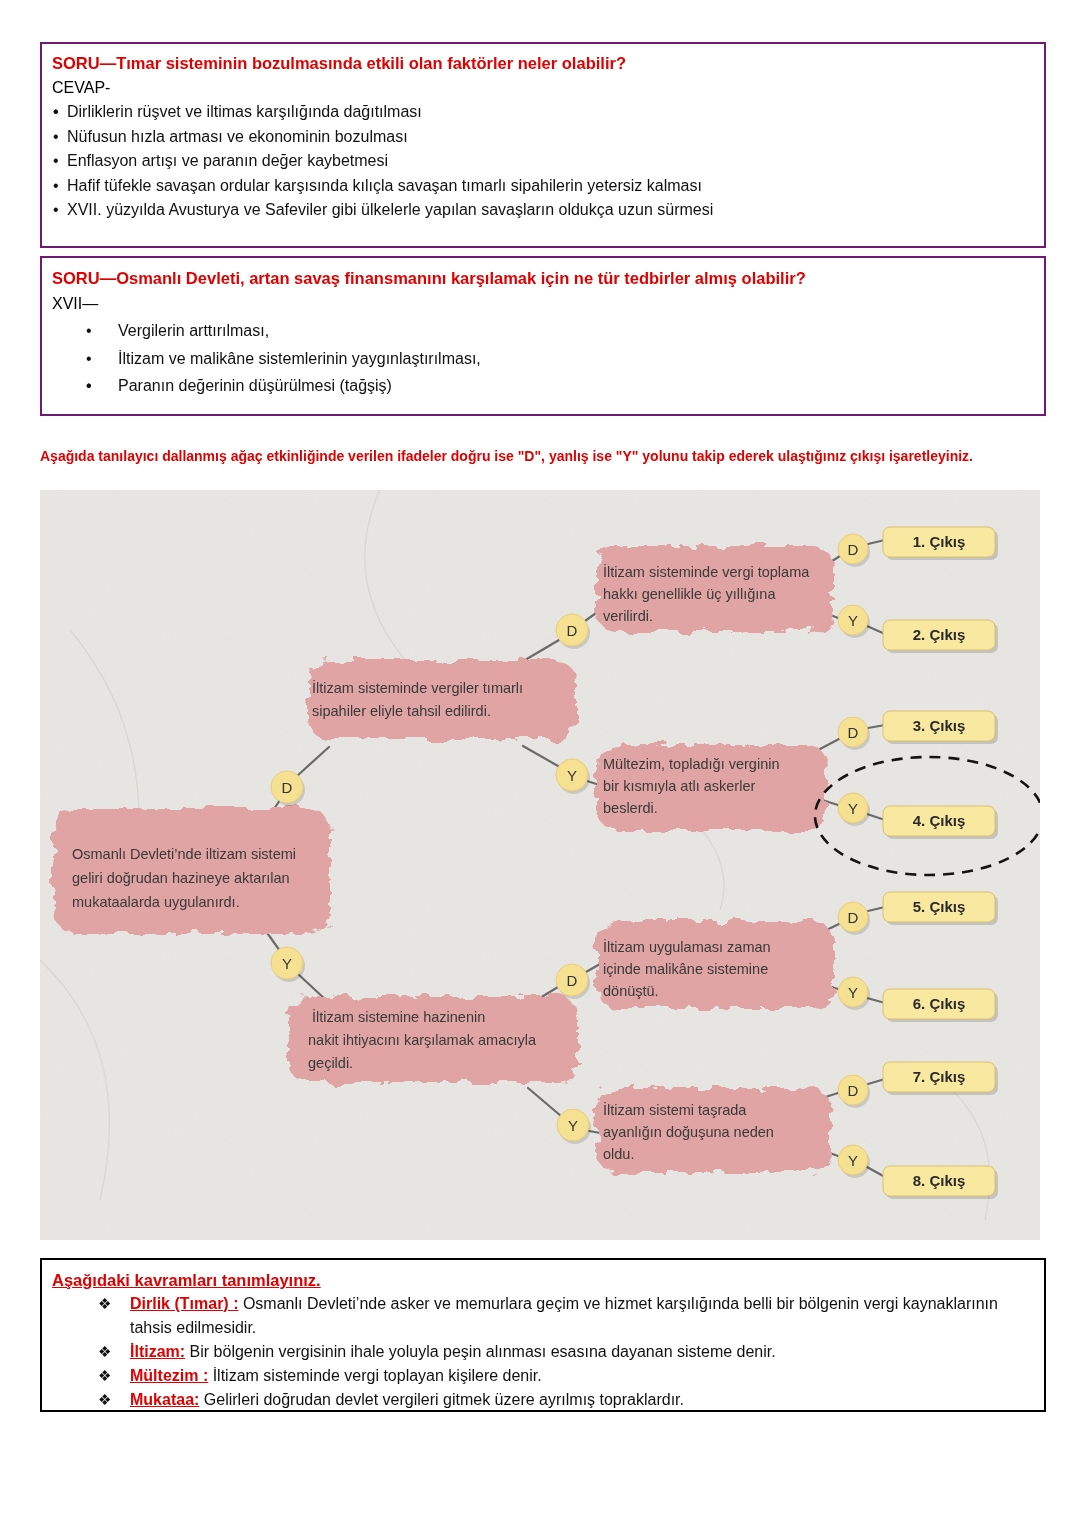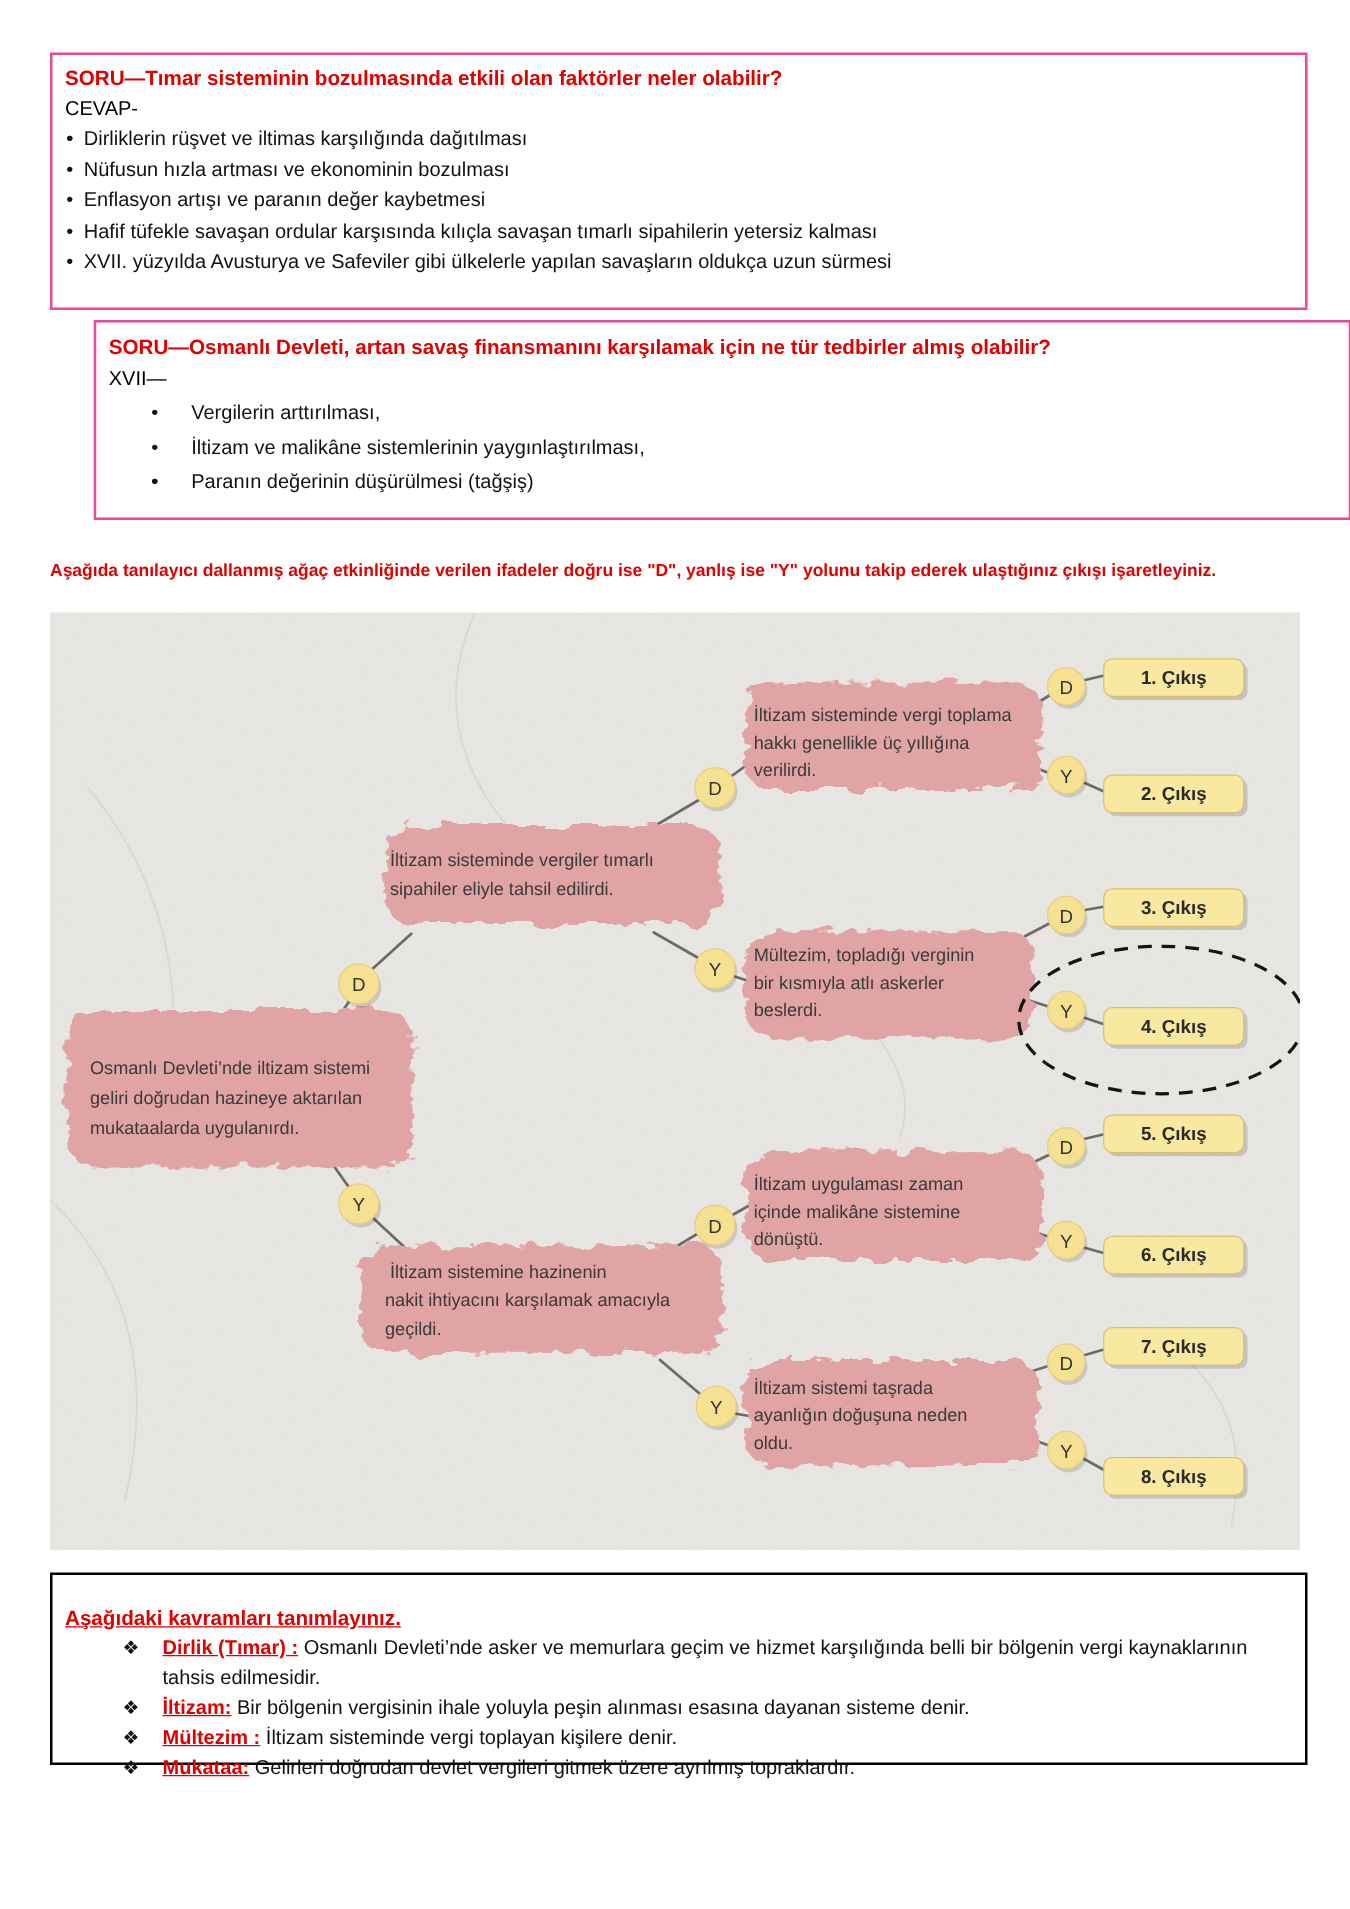--- a/index.html
+++ b/index.html
@@ -3,43 +3,43 @@
 <meta charset="utf-8">
 <style>
   * { margin:0; padding:0; box-sizing:border-box; }
   html,body { background:#ffffff; }
   body {
     width:1080px; height:1527px; position:relative;
     font-family:"Liberation Sans", sans-serif; color:#111;
   }
   .qbox {
     position:absolute; left:40px; width:1006px;
-    border:2px solid #ec4899; background:#fff;
+    border:2px solid #701a75; background:#fff;
     padding:7px 10px 6px 10px; font-size:16px; line-height:24.5px;
   }
   .qbox1 { top:42px; height:206px; }
-  .qbox2 { top:256px; height:160px; line-height:26px;margin-left:35px; }
+  .qbox2 { top:256px; height:160px; line-height:26px; }
   .q-title { color:#e00000; font-weight:bold; font-size:16.5px; }
   .q-answer { color:#000000; }
   .q1-item { position:relative; padding-left:15px; }
   .q1-item .b { position:absolute; left:1px; }
   .qbox2 .q2-item { position:relative; padding-left:66px; line-height:27.5px; }
   .qbox2 .q2-item .b { position:absolute; left:34px; }
   .instruction {
     position:absolute; left:40px; top:444px; width:1006px;
     color:#e00000; font-weight:bold; font-size:14px; line-height:24px;
   }
   .diagram {
     position:absolute; left:40px; top:490px; width:1000px; height:750px;
     background:#e9e8e5; overflow:hidden;
   }
   .diagram svg { display:block; }
   .defbox {
     position:absolute; left:40px; top:1258px; width:1006px; height:154px;
-    border:2px solid #000; padding:23px 10px; font-size:16px; line-height:24px;
+    border:2px solid #000; padding:8px 10px; font-size:16px; line-height:24px;
   }
   .def-title { color:#e00000; font-weight:bold; text-decoration:underline; font-size:16.5px; }
   .def-item { position:relative; padding-left:78px; }
   .def-item .diamond { position:absolute; left:46px; color:#111; font-size:15px; }
   .def-item .term { color:#e00000; font-weight:bold; text-decoration:underline; }
   .def-item .dtext { color:#111; }
   .node-text { font-size:14.5px; fill:#3a3a3a; font-family:"Liberation Sans",sans-serif; }
   .circle-letter { font-size:15px; fill:#333; font-family:"Liberation Sans",sans-serif; text-anchor:middle; }
   .exit-label { font-size:15px; font-weight:bold; fill:#2a2a2a; font-family:"Liberation Sans",sans-serif; text-anchor:middle; }
 </style>

